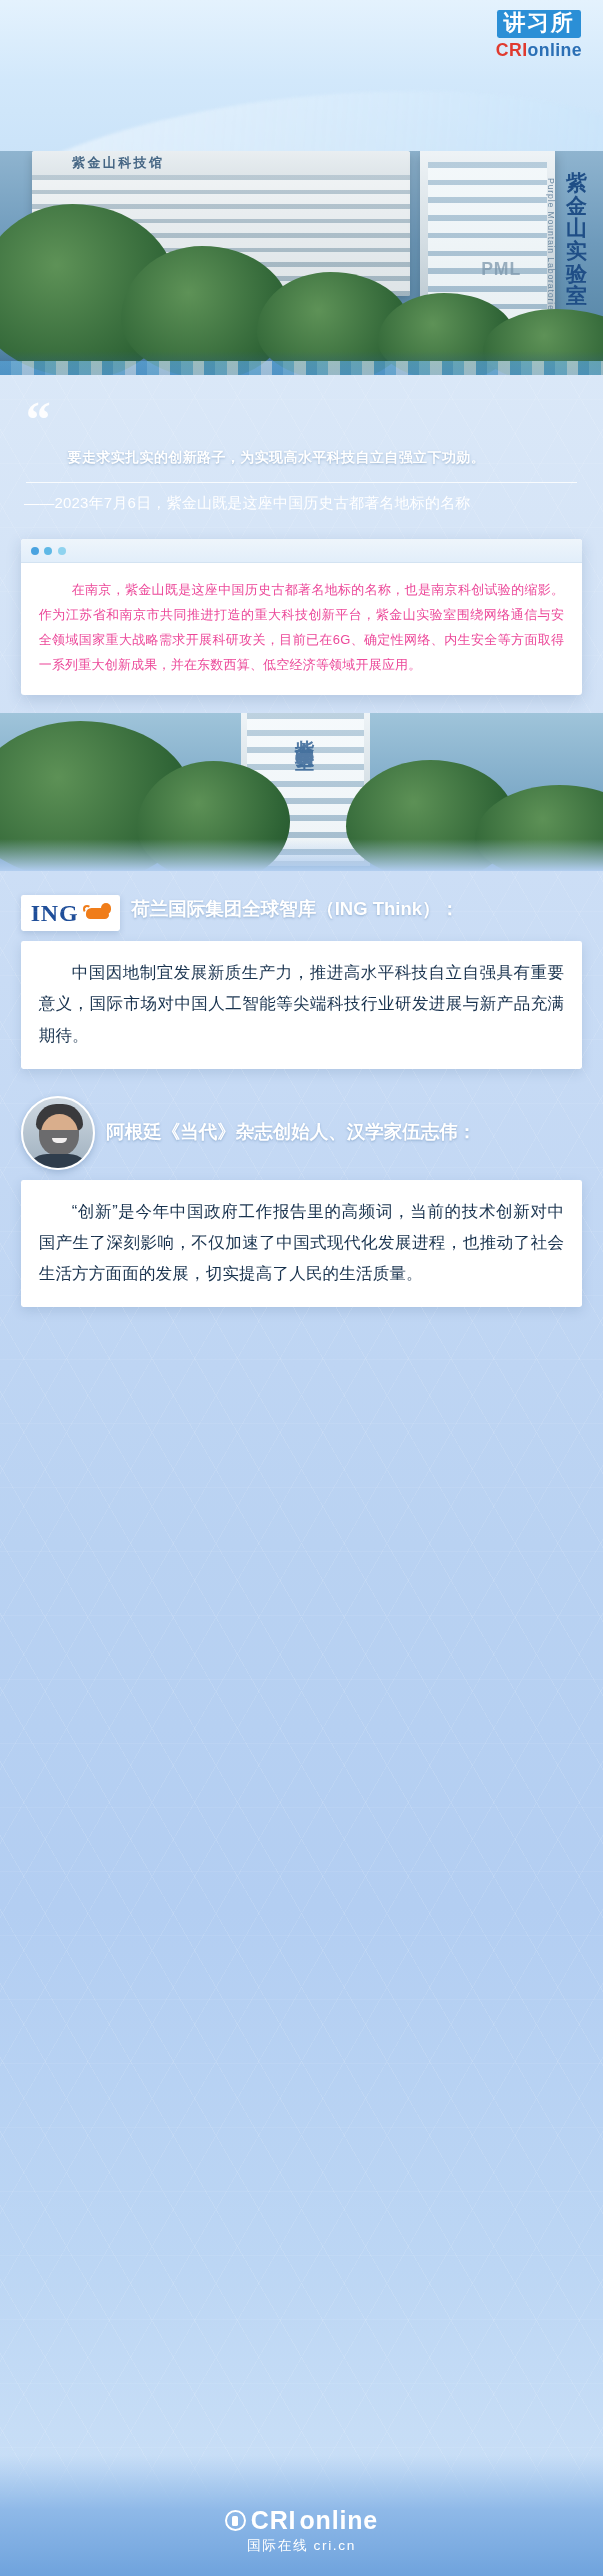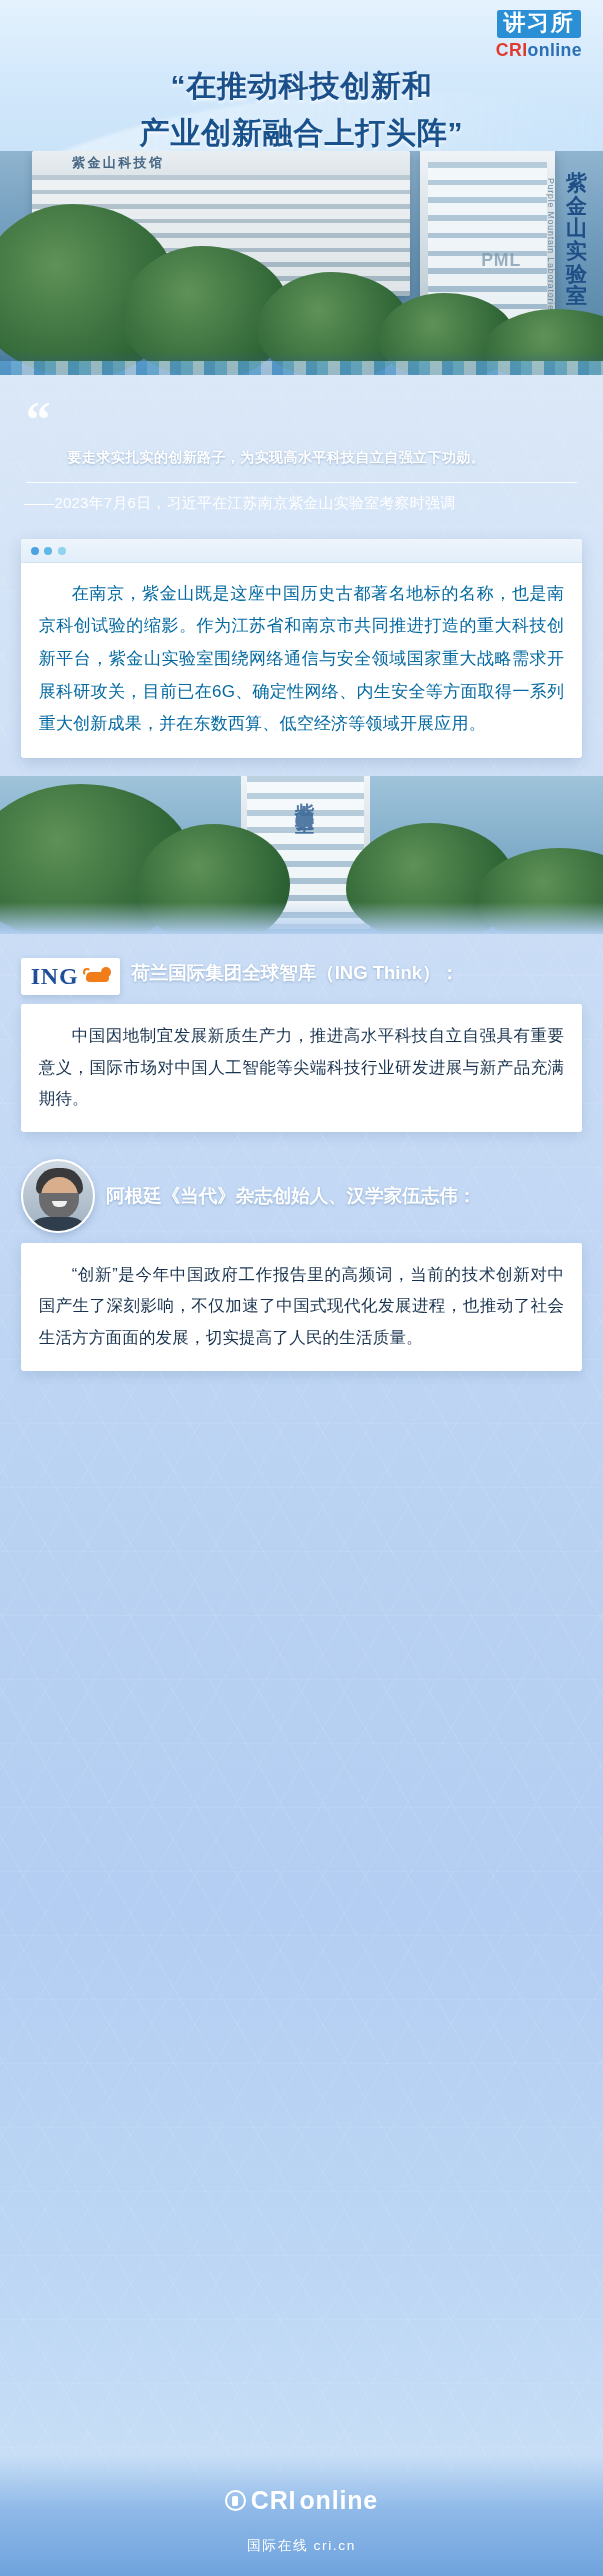--- a/index.html
+++ b/index.html
@@ -144,21 +144,21 @@
     position: absolute;
     right: 47px; top: 27px;
     color: #5e7e99;
     font-size: 8.8px;
     letter-spacing: 0.8px;
     writing-mode: vertical-rl;
     opacity: .9;
   }
   .tower-plain {
     position: absolute;
-    right: 82px; top: 99px;
+    right: 82px; top: 108px;
     color: #7d97ac;
     font-size: 17.7px;
     font-weight: bold;
     letter-spacing: 0.8px;
     opacity: .75;
   }
   .tree {
     position: absolute;
     border-radius: 48% 52% 45% 55% / 55% 50% 50% 45%;
     background: radial-gradient(circle at 40% 35%, #5e9257, #2f6436 70%, #23502c 100%);
@@ -234,22 +234,22 @@
     align-items: center;
     padding-left: 9.7px;
     gap: 5.6px;
   }
   .dot { width: 8px; height: 8px; border-radius: 50%; }
   .dot.b1 { background: #4aa3e0; }
   .dot.b2 { background: #5fb8e6; }
   .dot.b3 { background: #8fd3ef; }
   .card-text {
     padding: 14.5px 17.7px 17.7px 17.7px;
-    color: #0369a1;
-    font-size: 17px;
+    color: #ec4899;
+    font-size: 13px;
     line-height: 1.92;
     letter-spacing: 0.2px;
     text-align: justify;
     text-indent: 33px;
   }
 
   
   .photo-band {
     position: relative;
     margin: 17.7px 0 0 0;
@@ -420,21 +420,21 @@
     margin-right: 1.6px;
   }
   .footer-logo .mark::after {
     content: "";
     position: absolute; left: 4.8px; top: 4px;
     width: 6.4px; height: 9.7px;
     background: #ffffff;
     border-radius: 1.6px;
   }
   .footer-sub {
-    margin-top: 22px;
+    margin-top: 2px;
     color: #ffffff;
     font-size: 13.7px;
     letter-spacing: 1.6px;
   }
 </style>
 </head>
 <body>
 
 <div class="page">
 
@@ -442,24 +442,20 @@
     <div class="hero-sky"></div>
     <div class="hero-swoosh"></div>
 
     <div class="logo">
       <span class="logo-cn">讲习所</span>
       <div class="logo-cri">
         <span>CRI</span><span class="online">online</span>
       </div>
     </div>
 
-    <div class="hero-title">
-      <div>“在推动科技创新和</div>
-      <div class="l2">产业创新融合上打头阵”</div>
-    </div>
 
     <div class="hero-photo">
       <div class="bldg">
         <div class="bldg-sign">紫金山科技馆</div>
         <div class="bldg-stripes"></div>
       </div>
       <div class="tower">
         <div class="tower-glass"></div>
       </div>
       <div class="tower-label">紫金山实验室</div>
@@ -472,21 +468,21 @@
       <div class="tree t5"></div>
       <div class="hero-bottom-strip"></div>
       <div class="hero-ribbon"></div>
     </div>
   </div>
 
   <div class="quote-sec">
     <div class="quote-mark">“</div>
     <div class="quote-body">要走求实扎实的创新路子，为实现高水平科技自立自强立下功勋。</div>
     <div class="quote-rule"></div>
-    <div class="quote-src">——2023年7月6日，习近平在江苏南京紫金山实验室考察时强调</div>
+    <div class="quote-src">——2023年7月6日，紫金山既是这座中国历史古都著名地标的名称</div>
   </div>
 
   <div class="card">
     <div class="card-bar">
       <span class="dot b1"></span>
       <span class="dot b2"></span>
       <span class="dot b3"></span>
     </div>
     <div class="card-text">在南京，紫金山既是这座中国历史古都著名地标的名称，也是南京科创试验的缩影。作为江苏省和南京市共同推进打造的重大科技创新平台，紫金山实验室围绕网络通信与安全领域国家重大战略需求开展科研攻关，目前已在6G、确定性网络、内生安全等方面取得一系列重大创新成果，并在东数西算、低空经济等领域开展应用。</div>
   </div>

